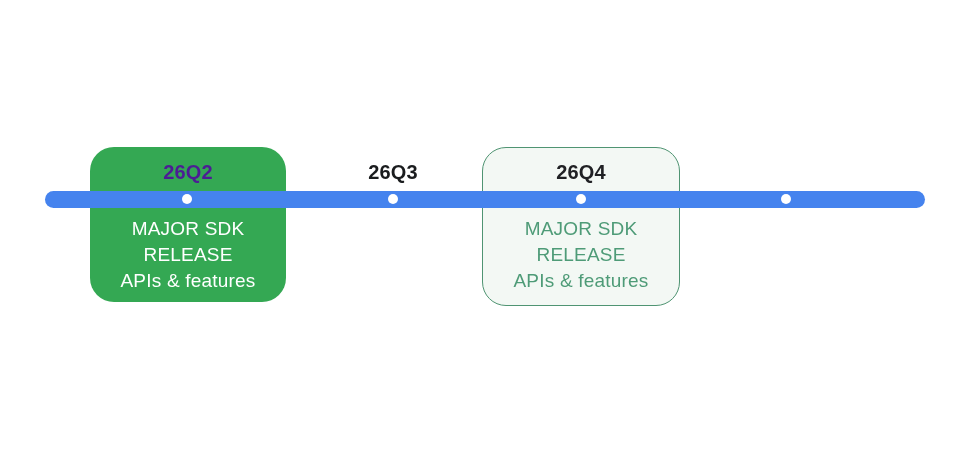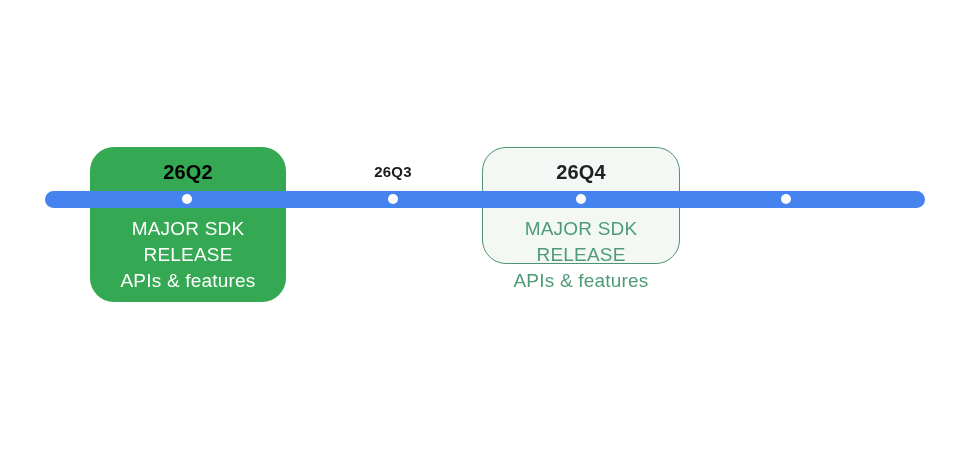--- a/index.html
+++ b/index.html
@@ -51,51 +51,51 @@
   }
   .card.filled {
     left: 90px;
     width: 196px;
     height: 155px;
     background: #34a853;
   }
   .card.outlined {
     left: 482px;
     width: 198px;
-    height: 117px;
+    height: 159px;
     background: #f3f8f4;
     border: 1.5px solid #4f9472;
   }
   .card-title {
     margin-top: 13px;
     font-size: 20px;
     line-height: 24px;
     font-weight: 600;
     letter-spacing: 0.2px;
   }
-  .card.filled .card-title { color: #000000; }
+  .card.filled .card-title { color: #4c1d95; }
   .card.outlined .card-title { color: #202124; margin-top: 12px; }
   .card-body {
     margin-top: 32px;
   }
   .card-line {
     font-size: 19px;
     line-height: 26px;
     font-weight: 500;
     letter-spacing: 0.2px;
   }
   .card.filled .card-line { color: #ffffff; }
   .card.outlined .card-line { color: #4e9b77; }
   
   .q-label {
     position: absolute;
     top: 160px;
     width: 120px;
     text-align: center;
-    font-size: 15px;
+    font-size: 20px;
     line-height: 24px;
     font-weight: 600;
     color: #1a1c1e;
     letter-spacing: 0.2px;
     z-index: 1;
   }
   .q-label.l2 { left: 333px; }
   .q-label.l4 { left: 726px; }
 </style>
 </head>

